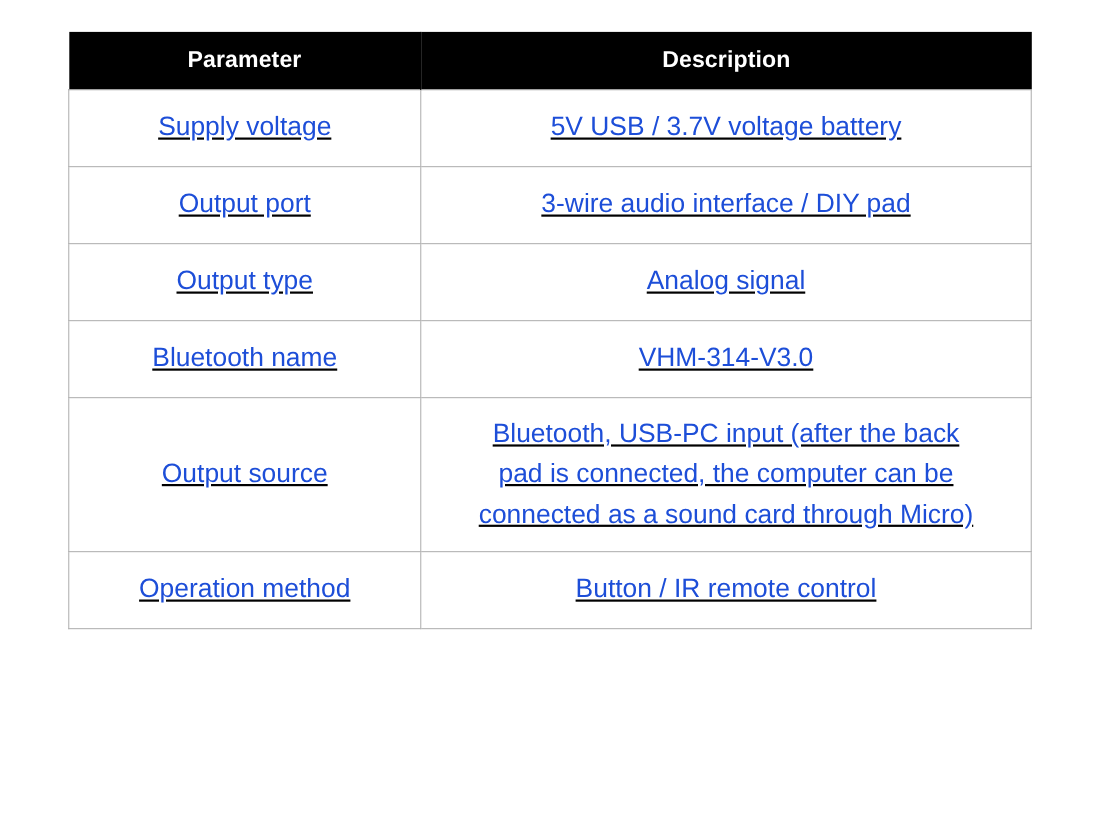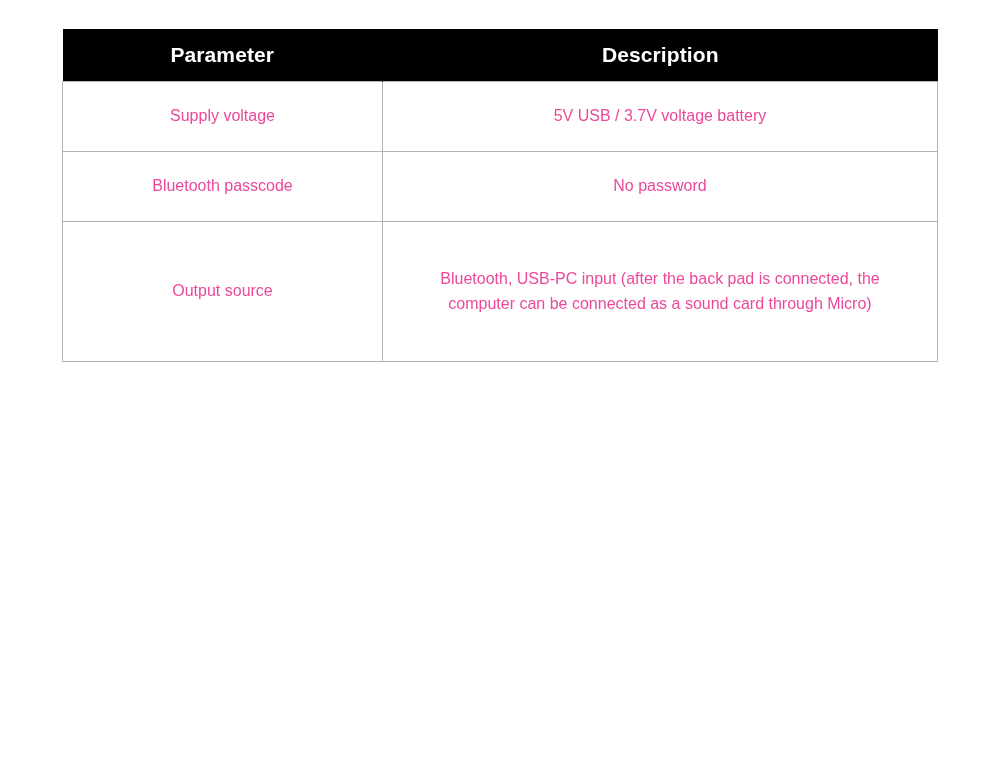--- a/index.html
+++ b/index.html
@@ -24,20 +24,21 @@
   }
 
   
   .spec-table {
     position: absolute;
     left: 62px;
     top: 29px;
     width: 875px;
     border-collapse: collapse;
     table-layout: fixed;
+    text-decoration: underline;
   }
 
   .spec-table col.col-param { width: 320px; }
   .spec-table col.col-desc  { width: 555px; }
 
   
   .spec-table thead th {
     height: 52px;
     background: #000000;
     color: #ffffff;
@@ -47,22 +48,22 @@
     vertical-align: middle;
     padding: 0;
     border: none;
     letter-spacing: 0.1px;
   }
   .spec-table thead th.th-param { border-right: 1px solid #000000; }
 
   
   .spec-table tbody td {
     border: 1px solid #b3b3b3;
-    color: #ec4899;
-    font-size: 16px;
+    color: #1d4ed8;
+    font-size: 24px;
     font-weight: 300;
     text-align: center;
     vertical-align: middle;
     padding: 6px 10px;
     line-height: 1.42;
     background: #ffffff;
   }
   .spec-table tbody tr { height: 70px; }
   .spec-table tbody tr.row-tall { height: 140px; }
 
@@ -94,33 +95,45 @@
       </tr>
     </thead>
 
     <tbody>
 
       <tr>
         <td class="cell-param">Supply voltage</td>
         <td class="cell-desc">5V USB / 3.7V voltage battery</td>
       </tr>
 
+      <tr>
+        <td class="cell-param">Output port</td>
+        <td class="cell-desc">3-wire audio interface / DIY pad</td>
+      </tr>
 
-
+      <tr>
+        <td class="cell-param">Output type</td>
+        <td class="cell-desc">Analog signal</td>
+      </tr>
 
 
       <tr>
-        <td class="cell-param">Bluetooth passcode</td>
-        <td class="cell-desc">No password</td>
+        <td class="cell-param">Bluetooth name</td>
+        <td class="cell-desc">VHM-314-V3.0</td>
       </tr>
+
 
       <tr class="row-tall">
         <td class="cell-param">Output source</td>
         <td class="cell-desc">
           <span class="desc-multiline">Bluetooth, USB-PC input (after the back pad is connected, the computer can be connected as a sound card through Micro)</span>
         </td>
       </tr>
 
+      <tr>
+        <td class="cell-param">Operation method</td>
+        <td class="cell-desc">Button / IR remote control</td>
+      </tr>
 
     </tbody>
   </table>
 
 </div>
 
 </body></html>

